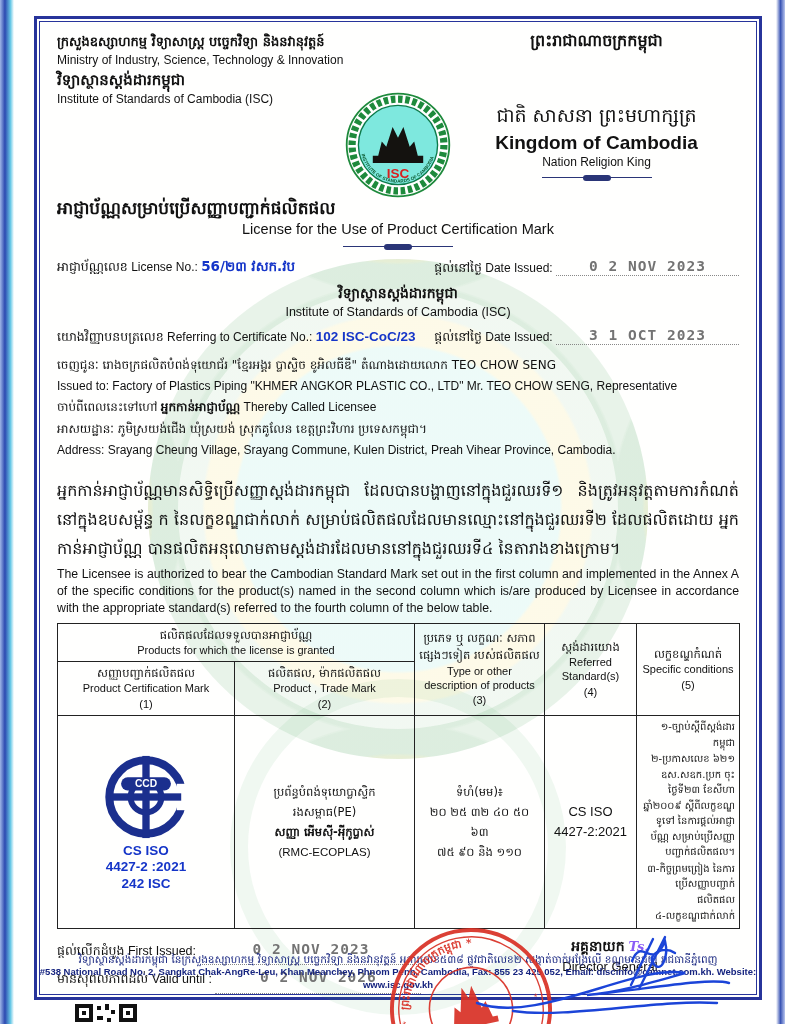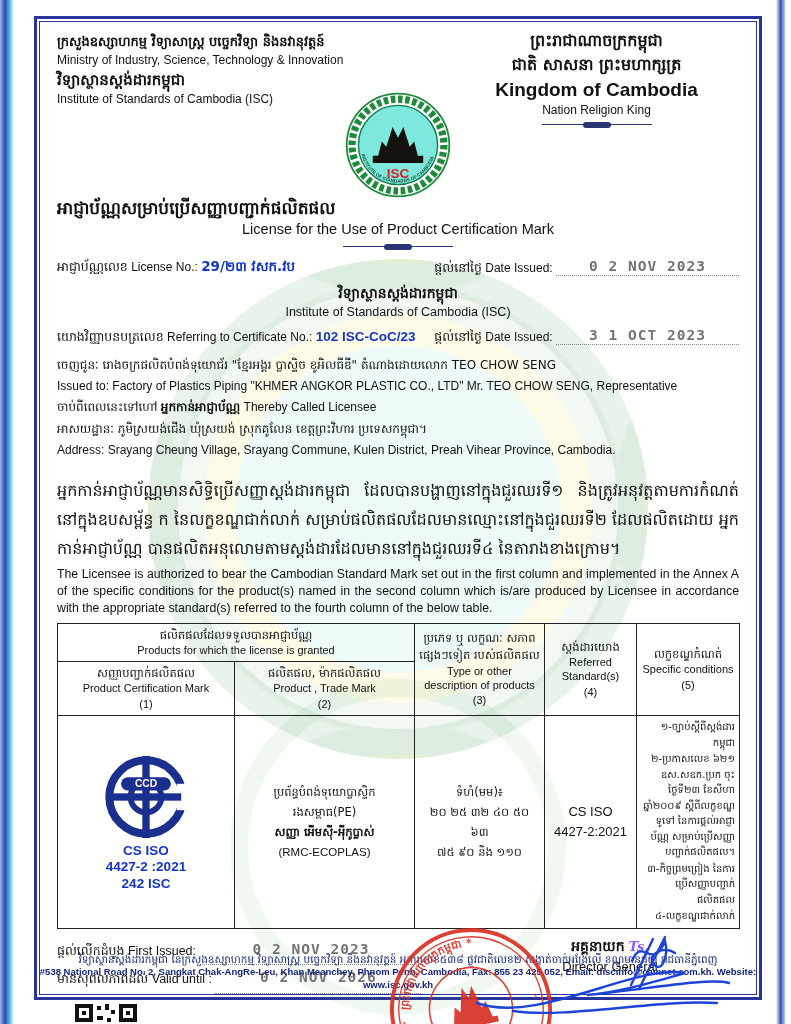--- a/index.html
+++ b/index.html
@@ -32,21 +32,21 @@
 
   
   .hdr{position:relative;height:168px;}
   .hdr-left{position:absolute;left:0;top:4px;width:420px;}
   .hdr-left .l1{font-size:13px;font-weight:bold;line-height:1.45;}
   .hdr-left .l2{font-size:12px;line-height:1.4;}
   .hdr-left .l3{font-size:15px;font-weight:bold;line-height:1.5;}
   .hdr-left .l4{font-size:12px;line-height:1.4;}
   .hdr-right{position:absolute;right:0;top:0;width:285px;text-align:center;}
   .hdr-right .k1{font-size:16px;font-weight:bold;line-height:1.5;}
-  .hdr-right .k2{font-size:16px;font-weight:bold;line-height:1.5;}
+  .hdr-right .k2{font-size:19px;font-weight:normal;line-height:1.5;margin-top:48px;}
   .hdr-right .k3{font-size:19px;font-weight:bold;line-height:1.35;}
   .hdr-right .k4{font-size:12px;line-height:1.3;}
   .orn{width:110px;height:8px;position:relative;margin:3px auto 0 auto;}
   .orn::before{content:"";position:absolute;top:3px;left:0;right:0;border-top:1.2px solid #2a3577;}
   .orn::after{content:"";position:absolute;left:50%;top:1px;transform:translateX(-50%);
     width:28px;height:6px;background:#2a3577;border-radius:3px;}
   .isc-logo{position:absolute;left:287px;top:62px;width:108px;height:108px;}
 
   
   .title-kh{font-size:17px;font-weight:bold;line-height:1.3;}
@@ -139,21 +139,21 @@
     </div>
 
     <div class="title-kh kh">អាជ្ញាប័ណ្ណសម្រាប់ប្រើសញ្ញាបញ្ជាក់ផលិតផល</div>
     <div class="title-en">License for the Use of Product Certification Mark</div>
     <div class="orn"></div>
 
     <div class="row">
       <div>
         <span class="lbl-kh kh">អាជ្ញាប័ណ្ណលេខ</span>
         <span>License No.:</span>
-        <span class="val kh">29/២៣ វសក.វប</span>
+        <span class="val kh">56/២៣ វសក.វប</span>
       </div>
       <div>
         <span class="lbl-kh kh">ផ្តល់នៅថ្ងៃ</span>
         <span>Date Issued:</span>
         <span class="dotted"><span class="stamp-date">0 2 NOV 2023</span></span>
       </div>
     </div>
 
     <div class="inst-block">
       <div class="inst-kh kh">វិទ្យាស្ថានស្តង់ដារកម្ពុជា</div>

